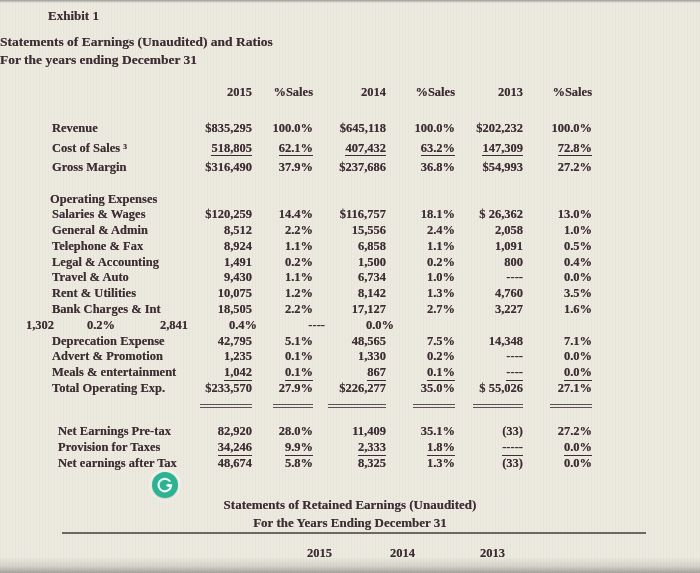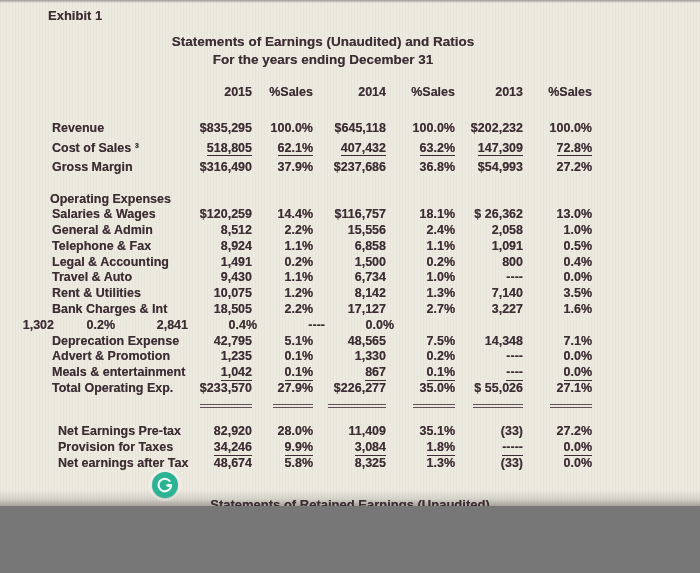--- a/index.html
+++ b/index.html
@@ -1,32 +1,32 @@
 <!DOCTYPE html>
 <html><head>
 <meta charset="utf-8">
 <style>
   html,body{margin:0;padding:0;background:#777;}
   .page{
     position:relative;
-    width:700px;height:506px;
+    width:700px;height:573px;
     overflow:hidden;
-    font-family:Liberation Sans, sans-serif;
+    font-family:Liberation Serif, serif;
     font-weight:bold;
     color:#3c2c33;
     background:
       linear-gradient(180deg, rgba(40,40,45,0.40) 0px, rgba(40,40,45,0) 3px),
       linear-gradient(0deg, rgba(95,93,90,0.50) 0px, rgba(130,128,122,0.22) 7px, rgba(0,0,0,0) 16px),
       repeating-linear-gradient(90deg, rgba(150,142,126,0.055) 0 1px, rgba(255,255,255,0.06) 1px 2px, rgba(0,0,0,0) 2px 3px),
       #ece9df;
   }
   .page *{box-sizing:border-box;}
   .txtsoft{text-shadow:0 0 0.6px rgba(60,44,51,0.55);}
   .exhibit{position:absolute;left:48px;top:8px;font-size:13px;}
-  .titleblock{position:absolute;left:0;top:33px;width:646px;text-align:center;font-size:13.5px;line-height:18px;}
+  .titleblock{position:absolute;left:0;top:33px;width:646px;font-size:13.5px;line-height:18px;}
   
   .etable{position:absolute;left:0;top:86px;width:592px;font-size:12.5px;}
   .row{display:flex;line-height:13px;}
   .row.hdr{height:16px;}
   .lbl{width:198px;padding-left:52px;white-space:nowrap;overflow:visible;}
   .c{text-align:right;}
   .c0{width:54px}.c1{width:61px}.c2{width:73px}.c3{width:69px}.c4{width:68px}.c5{width:69px}
   .g-rev{height:19.5px}
   .g-rev.gstart{margin-top:20px}
   .g-opx{height:15.8px}
@@ -156,21 +156,21 @@
     <div class="c c3"><span>1.0%</span></div>
     <div class="c c4"><span>----</span></div>
     <div class="c c5"><span>0.0%</span></div>
   </div>
       <div class="row indent g-opx">
     <div class="lbl"><span>Rent &amp; Utilities</span></div>
     <div class="c c0"><span>10,075</span></div>
     <div class="c c1"><span>1.2%</span></div>
     <div class="c c2"><span>8,142</span></div>
     <div class="c c3"><span>1.3%</span></div>
-    <div class="c c4"><span>7,140</span></div>
+    <div class="c c4"><span>4,760</span></div>
     <div class="c c5"><span>3.5%</span></div>
   </div>
       <div class="row indent g-opx">
     <div class="lbl"><span>Bank Charges &amp; Int</span></div>
     <div class="c c0"><span>18,505</span></div>
     <div class="c c1"><span>2.2%</span></div>
     <div class="c c2"><span>17,127</span></div>
     <div class="c c3"><span>2.7%</span></div>
     <div class="c c4"><span>3,227</span></div>
     <div class="c c5"><span>1.6%</span></div>
@@ -234,21 +234,21 @@
     <div class="c c1"><span>28.0%</span></div>
     <div class="c c2"><span>11,409</span></div>
     <div class="c c3"><span>35.1%</span></div>
     <div class="c c4"><span>(33)</span></div>
     <div class="c c5"><span>27.2%</span></div>
   </div>
       <div class="row u g-net">
     <div class="lbl"><span>Provision for Taxes</span></div>
     <div class="c c0"><span>34,246</span></div>
     <div class="c c1"><span>9.9%</span></div>
-    <div class="c c2"><span>3,084</span></div>
+    <div class="c c2"><span>2,333</span></div>
     <div class="c c3"><span>1.8%</span></div>
     <div class="c c4"><span>-----</span></div>
     <div class="c c5"><span>0.0%</span></div>
   </div>
       <div class="row g-net">
     <div class="lbl"><span>Net earnings after Tax</span></div>
     <div class="c c0"><span>48,674</span></div>
     <div class="c c1"><span>5.8%</span></div>
     <div class="c c2"><span>8,325</span></div>
     <div class="c c3"><span>1.3%</span></div>

